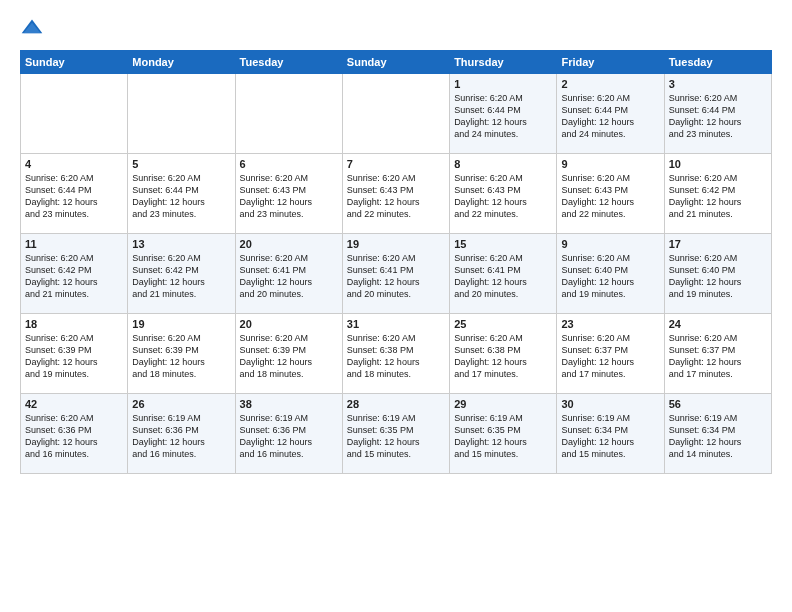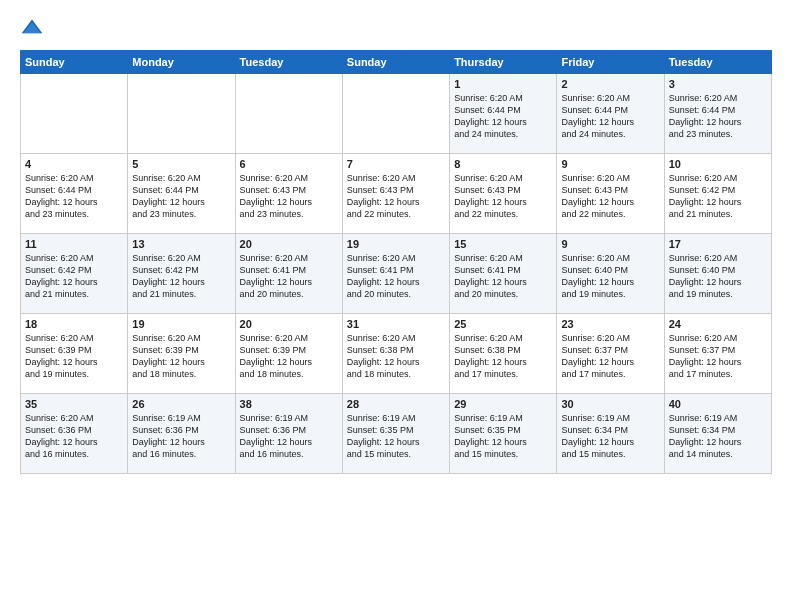--- a/index.html
+++ b/index.html
@@ -312,21 +312,21 @@
           <td>
             <span class="day-num">24</span>
             <div class="day-info" style="white-space: pre-line;">Sunrise: 6:20 AM
 Sunset: 6:37 PM
 Daylight: 12 hours
 and 17 minutes.</div>
           </td>
         </tr>
         <tr>
           <td>
-            <span class="day-num">35</span>
+            <span class="day-num">42</span>
             <div class="day-info" style="white-space: pre-line;">Sunrise: 6:20 AM
 Sunset: 6:36 PM
 Daylight: 12 hours
 and 16 minutes.</div>
           </td>
           <td>
             <span class="day-num">26</span>
             <div class="day-info" style="white-space: pre-line;">Sunrise: 6:19 AM
 Sunset: 6:36 PM
 Daylight: 12 hours
@@ -354,21 +354,21 @@
 and 15 minutes.</div>
           </td>
           <td>
             <span class="day-num">30</span>
             <div class="day-info" style="white-space: pre-line;">Sunrise: 6:19 AM
 Sunset: 6:34 PM
 Daylight: 12 hours
 and 15 minutes.</div>
           </td>
           <td>
-            <span class="day-num">40</span>
+            <span class="day-num">56</span>
             <div class="day-info" style="white-space: pre-line;">Sunrise: 6:19 AM
 Sunset: 6:34 PM
 Daylight: 12 hours
 and 14 minutes.</div>
           </td>
         </tr>
       </tbody>
   </table>
 </div>
 

